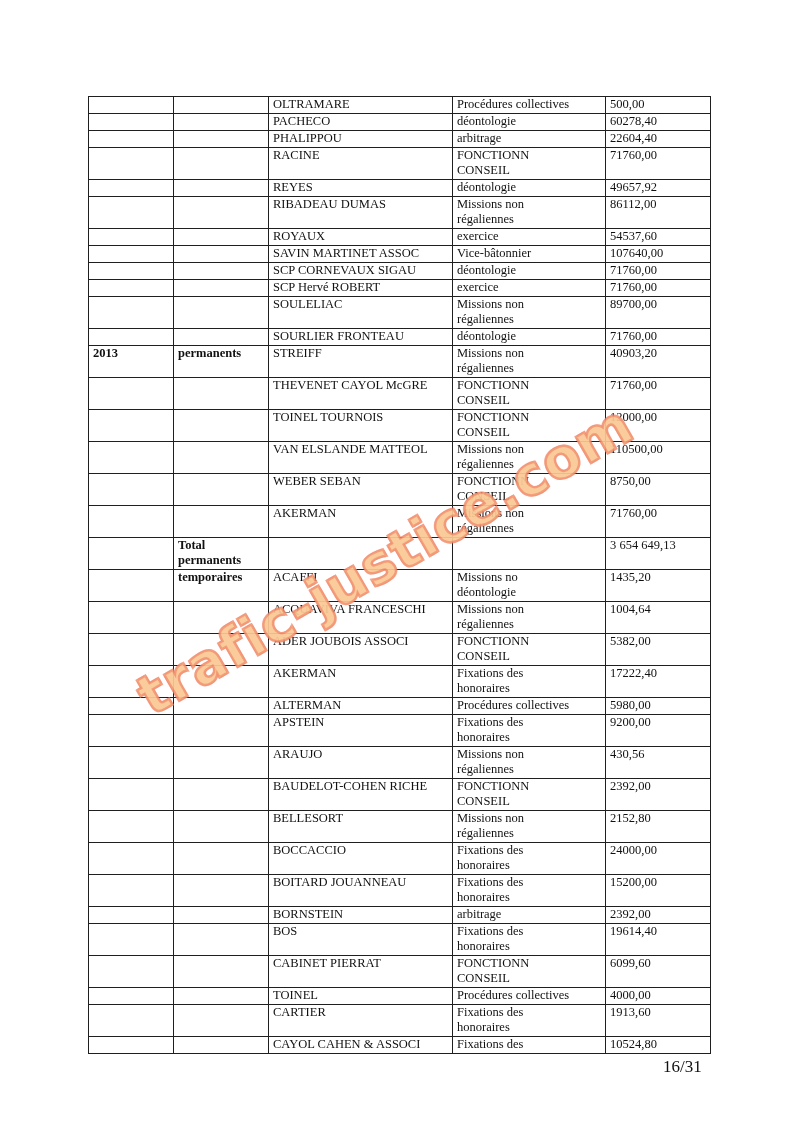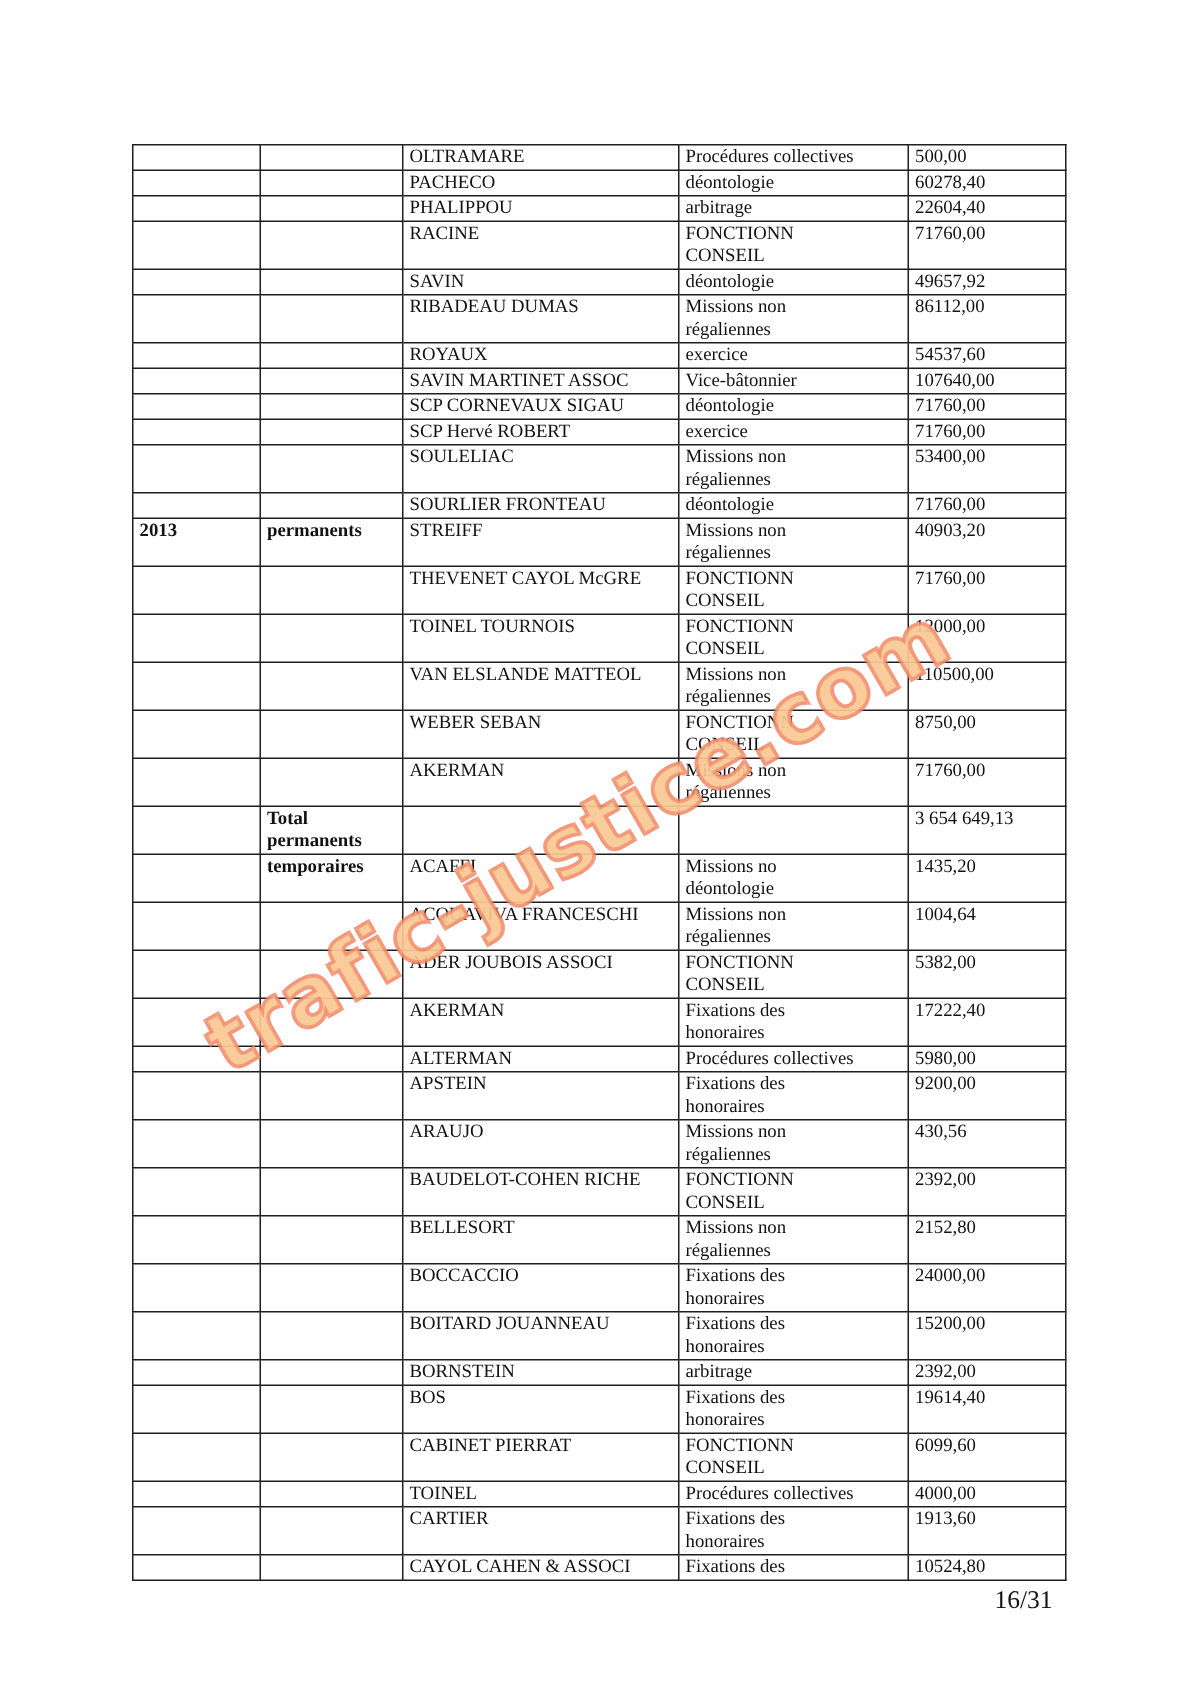--- a/index.html
+++ b/index.html
@@ -111,21 +111,21 @@
       <td class="col-type"></td>
       <td class="col-name">RACINE</td>
       <td class="col-mission">FONCTIONN
 CONSEIL</td>
       <td class="col-amount">71760,00</td>
     </tr>
 
     <tr>
       <td class="col-year"></td>
       <td class="col-type"></td>
-      <td class="col-name">SAVIN</td>
+      <td class="col-name">REYES</td>
       <td class="col-mission">déontologie</td>
       <td class="col-amount">49657,92</td>
     </tr>
 
     <tr>
       <td class="col-year"></td>
       <td class="col-type"></td>
       <td class="col-name">RIBADEAU DUMAS</td>
       <td class="col-mission">Missions non
 régaliennes</td>
@@ -163,21 +163,21 @@
       <td class="col-mission">exercice</td>
       <td class="col-amount">71760,00</td>
     </tr>
 
     <tr>
       <td class="col-year"></td>
       <td class="col-type"></td>
       <td class="col-name">SOULELIAC</td>
       <td class="col-mission">Missions non
 régaliennes</td>
-      <td class="col-amount">53400,00</td>
+      <td class="col-amount">89700,00</td>
     </tr>
 
     <tr>
       <td class="col-year"></td>
       <td class="col-type"></td>
       <td class="col-name">SOURLIER FRONTEAU</td>
       <td class="col-mission">déontologie</td>
       <td class="col-amount">71760,00</td>
     </tr>
 

